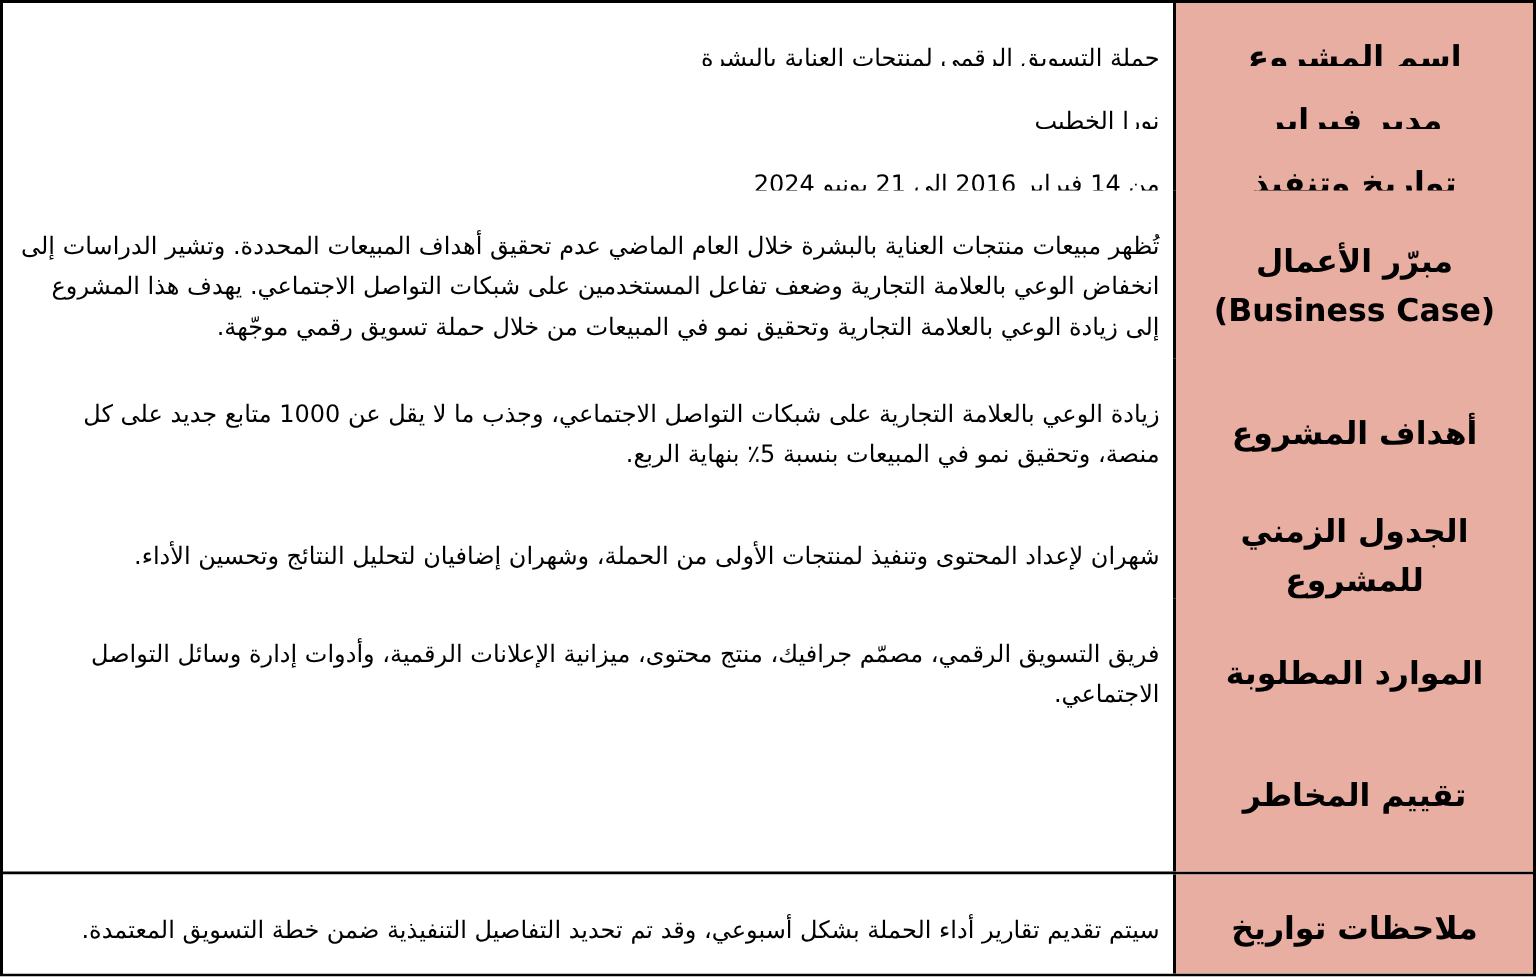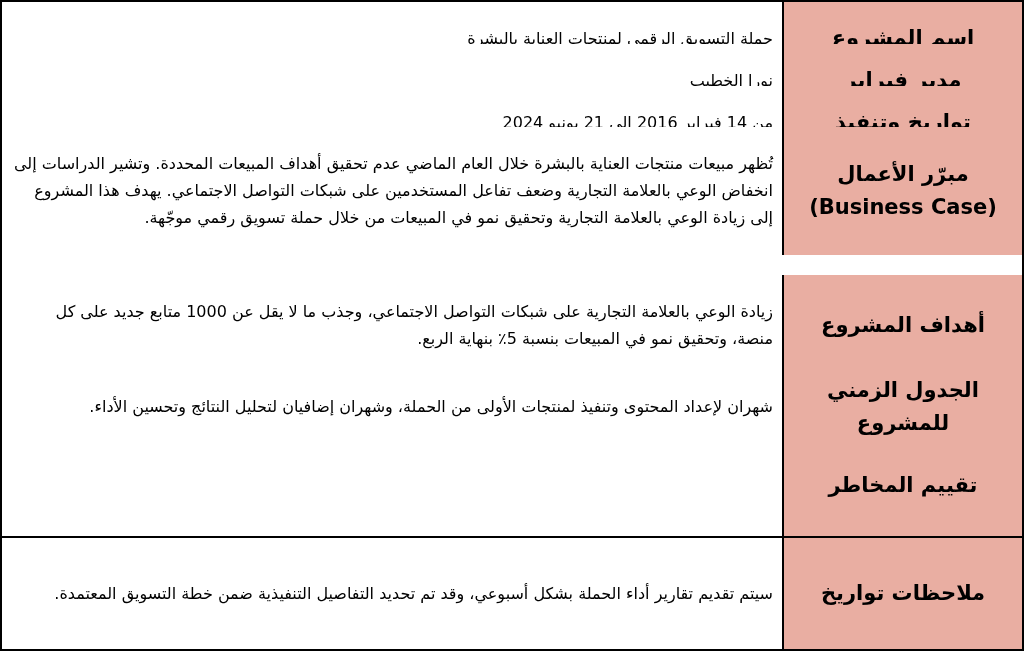--- a/index.html
+++ b/index.html
@@ -28,21 +28,21 @@
   .row {
     display: grid;
     grid-template-columns: 240px 1fr;
     flex: 0 0 auto;
   }
   .row:not(:last-child) { border-bottom: 2px solid var(--border); }
   .r0 { height: 42px; }
   .r1 { height: 42px; }
   .r2 { height: 41px; }
   .r3 { height: 112px; }
-  .r4 { height: 95px; margin-top: 36px; }
+  .r4 { height: 95px; }
   .r5 { height: 65px; }
   .r6 { height: 81px; }
   .r7 { height: 103px; }
   .r8 { flex: 1 1 auto; height: auto; }
   .cell-label {
     background: var(--label-bg);
     border-inline-end: 2px solid var(--border);
     display: flex;
     align-items: center;
     justify-content: center;
@@ -103,20 +103,26 @@
       </div>
   </div>
 
   <div class="row r5">
     <div class="cell-label">الجدول الزمني للمشروع</div>
     <div class="cell-content">
         <p>شهران لإعداد المحتوى وتنفيذ لمنتجات الأولى من الحملة، وشهران إضافيان لتحليل النتائج وتحسين الأداء.</p>
       </div>
   </div>
 
+  <div class="row r6">
+    <div class="cell-label">الموارد المطلوبة</div>
+    <div class="cell-content">
+        <p>فريق التسويق الرقمي، مصمّم جرافيك، منتج محتوى، ميزانية الإعلانات الرقمية، وأدوات إدارة وسائل التواصل الاجتماعي.</p>
+      </div>
+  </div>
 
   <div class="row r7">
     <div class="cell-label">تقييم المخاطر</div>
   </div>
 
   <div class="row r8">
     <div class="cell-label">ملاحظات تواريخ</div>
     <div class="cell-content">
         <p>سيتم تقديم تقارير أداء الحملة بشكل أسبوعي، وقد تم تحديد التفاصيل التنفيذية ضمن خطة التسويق المعتمدة.</p>
       </div>

